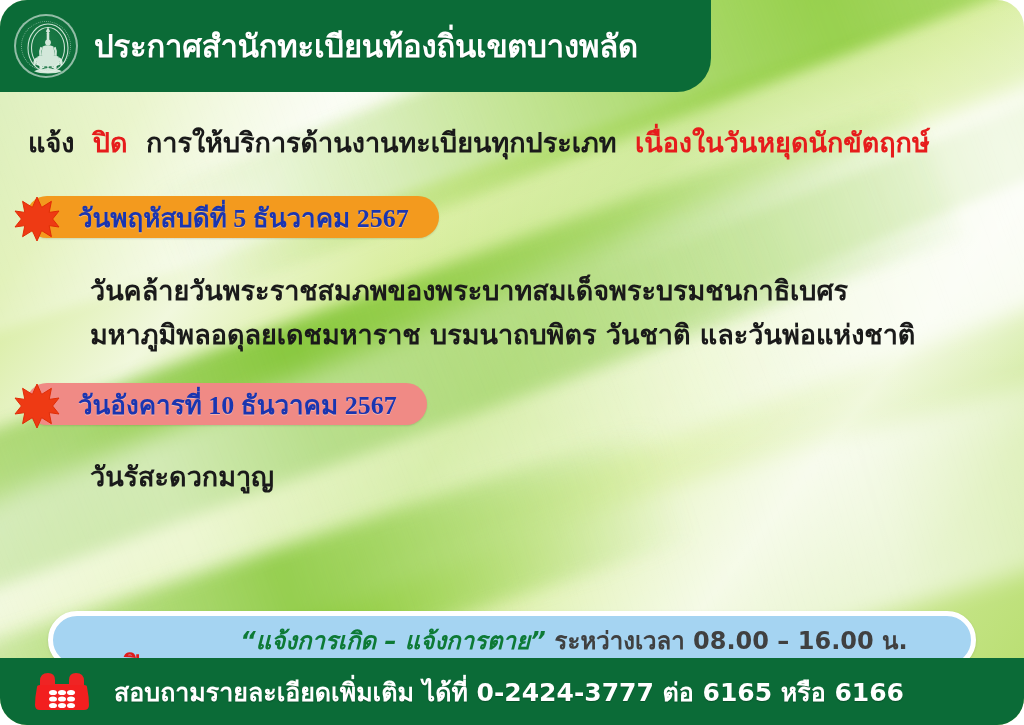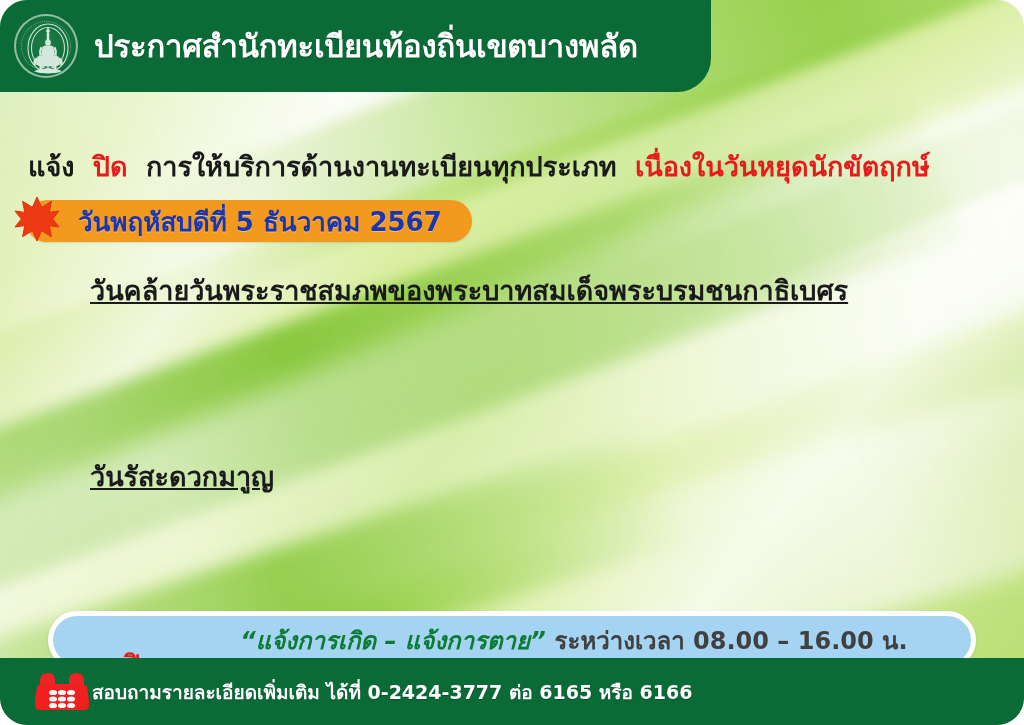--- a/index.html
+++ b/index.html
@@ -111,27 +111,26 @@
     text-shadow:0 1px 1px rgba(0,0,0,.25);
   }
 
   
   #content { position:absolute; left:0; top:92px; width:1024px; height:562px; z-index:5; }
 
   #notice-line {
     position:absolute; left:28px; top:29px; width:990px;
     font-size:27px; font-weight:bold; white-space:nowrap;
     color:#1a1a1a;
-    margin-top:24px;
   }
   #notice-line .red { color:#e61c1c; }
   .sp { display:inline-block; width:9px; }
 
   
-  .date-row { position:absolute; display:flex; align-items:flex-end; }
+  .date-row { position:absolute; display:flex; align-items:flex-start;font-family:Liberation Serif, serif; }
   #date-row-1 { left:14px; top:104px; }
   #date-row-2 { left:14px; top:291px; }
 
   .badge {
     height:42px; border-radius:21px;
     display:flex; align-items:center;
     padding:0 30px 0 52px;
     margin-left:-34px;
     color:#1a35b0; font-size:26px; font-weight:bold;
     white-space:nowrap;
@@ -140,21 +139,20 @@
   .badge-orange { background:#f39a1e; }
   .badge-pink   { background:#f08a85; }
   .badge .txt { text-shadow:0 1px 0 rgba(255,255,255,.35); }
 
   .burst { width:46px; height:46px; flex:0 0 auto; position:relative; z-index:3; }
 
   .detail-line {
     position:absolute;
     font-size:27px; font-weight:bold; color:#1a1a1a;
     white-space:nowrap;
-    text-decoration:underline;
   }
   #detail-1a { left:90px; top:177px; }
   #detail-1b { left:90px; top:221px; }
   #detail-2a { left:90px; top:363px; }
 
   
   #hours-box {
     position:absolute; left:48px; top:519px;
     width:928px; height:58px;
     background:#a5d4f2;
@@ -184,22 +182,22 @@
   
   #footer-bar {
     position:absolute; left:0; bottom:0;
     width:1024px; height:67px;
     background:#0b6b37;
     display:flex; align-items:center;
     z-index:6;
   }
   #phone-icon { width:60px; height:48px; margin-left:32px; flex:0 0 auto; }
   #footer-text {
-    color:#ffffff; font-size:19px; font-weight:bold;
-    white-space:nowrap;
+    color:#ffffff; font-size:25px; font-weight:bold;
+    margin-left:22px; white-space:nowrap;
     text-shadow:0 1px 1px rgba(0,0,0,.25);
   }
 </style>
 </head>
 <body>
 
 <div id="poster">
 
   <div class="ribbon rb1"></div>
   <div class="ribbon rb8"></div>
@@ -258,21 +256,30 @@
 
     <div class="date-row" id="date-row-1">
       <svg class="burst" viewBox="0 0 46 46" aria-hidden="true">
         <polygon points="23,1 27.6,11.4 37.4,5.3 35.2,16.4 45,15 38.6,23 45,31 35.2,29.6 37.4,40.7 27.6,34.6 23,45 18.4,34.6 8.6,40.7 10.8,29.6 1,31 7.4,23 1,15 10.8,16.4 8.6,5.3 18.4,11.4" fill="#ee3a14" stroke="#e02c06" stroke-width="1"></polygon>
       </svg>
       <div class="badge badge-orange">
         <span class="txt">วันพฤหัสบดีที่ 5 ธันวาคม 2567</span>
       </div>
     </div>
     <div class="detail-line" id="detail-1a">วันคล้ายวันพระราชสมภพของพระบาทสมเด็จพระบรมชนกาธิเบศร</div>
-
+    <div class="detail-line" id="detail-1b">มหาภูมิพลอดุลยเดชมหาราช บรมนาถบพิตร วันชาติ และวันพ่อแห่งชาติ</div>
+
+    <div class="date-row" id="date-row-2">
+      <svg class="burst" viewBox="0 0 46 46" aria-hidden="true">
+        <polygon points="23,1 27.6,11.4 37.4,5.3 35.2,16.4 45,15 38.6,23 45,31 35.2,29.6 37.4,40.7 27.6,34.6 23,45 18.4,34.6 8.6,40.7 10.8,29.6 1,31 7.4,23 1,15 10.8,16.4 8.6,5.3 18.4,11.4" fill="#ee3a14" stroke="#e02c06" stroke-width="1"></polygon>
+      </svg>
+      <div class="badge badge-pink">
+        <span class="txt">วันอังคารที่ 10 ธันวาคม 2567</span>
+      </div>
+    </div>
     <div class="detail-line" id="detail-2a">วันรัสะดวกมาูญ</div>
 
     <div id="hours-box">
       <span class="red">เปิดเฉพาะ</span>
         <span class="sp"></span>
         <span class="sp"></span>
       <span class="green">“แจ้งการเกิด – แจ้งการตาย”</span>
         <span class="sp"></span>
       <span class="dark">ระหว่างเวลา 08.00 – 16.00 น.</span>
     </div>

